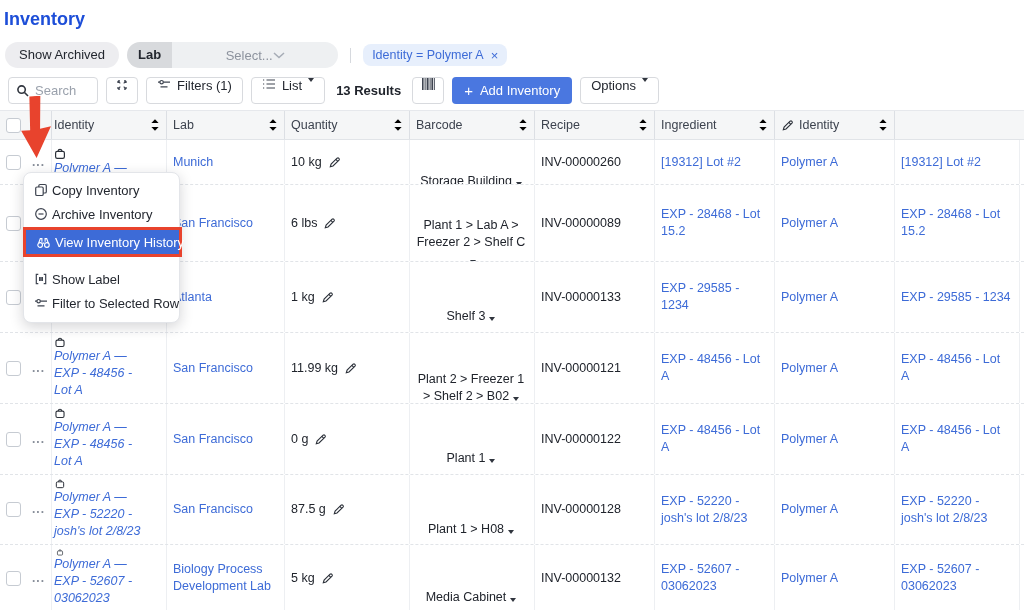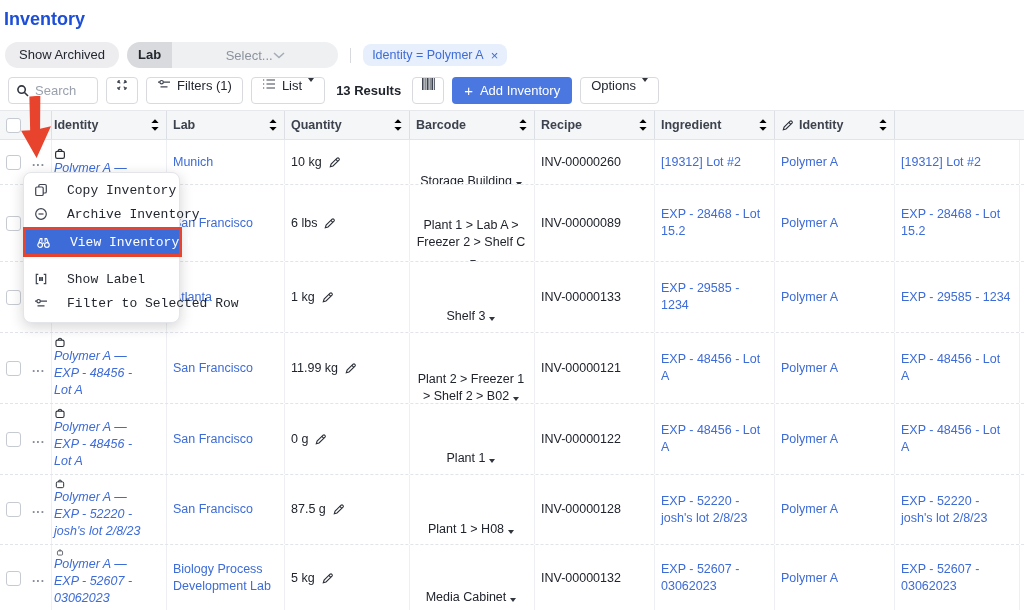--- a/index.html
+++ b/index.html
@@ -34,21 +34,21 @@
   .btn-primary { height:27px; border:none; border-radius:4px; background:#4a77e0; color:#fff; display:inline-flex;
                  align-items:center; gap:7px; padding:0 12px; font-size:13px; cursor:pointer; white-space:nowrap; }
   .btn-primary .plus { font-size:15px; line-height:1; }
   .caret { width:0; height:0; border-left:3.5px solid transparent; border-right:3.5px solid transparent;
            border-top:4.5px solid #30353e; display:inline-block; }
 
   
   .inv-table { position:absolute; top:110px; left:0; width:1024px; }
   .grid-row { display:grid; grid-template-columns:26px 26px 115px 118px 125px 125px 120px 120px 120px 125px 4px; }
   .thead { background:#f5f6f7; height:30px; border-top:1px solid #e6e8ec; border-bottom:1px solid #e1e4e8;
-           font-size:12.5px; font-weight:700; color:#3c424e; }
+           font-size:12.5px; font-weight:400; color:#3c424e; }
   .th { display:flex; align-items:center; justify-content:space-between; height:100%;
         padding:0 6px 0 6px; border-right:1px solid #dcdfe4; cursor:pointer; }
   .th.first { padding-left:2px; }
   .th-label { display:flex; align-items:center; gap:5px; }
   .cb-head, .dots-head { display:flex; align-items:center; justify-content:center; height:100%; }
   .dots-head { border-right:1px solid #dcdfe4; }
   .filler { border:none; }
 
   .tr { border-bottom:1px dashed #e1e4e8; background:#fff; }
   .tr:nth-child(1){ height:45px; } .tr:nth-child(2){ height:77px; } .tr:nth-child(3){ height:71px; }
@@ -66,21 +66,21 @@
   .loc-cell { justify-content:center; text-align:center; }
   .loc-inner { display:inline;margin-top:39px; }
   .loc-cell .caret { margin-left:4px; position:relative; top:1px; cursor:pointer; }
   .qty-cell { gap:6px; }
   .pencil-svg { flex:none; cursor:pointer; }
 
   
   .ctx-menu { position:absolute; left:23px; top:172px; width:157px; background:#fff; z-index:30;
               border:1px solid #e3e5e9; border-radius:8px; box-shadow:0 4px 14px rgba(20,24,33,.18);
               padding:5px 0 7px; font-size:13px; color:#23272f; }
-  .ctx-item { display:flex; align-items:center; gap:19px; height:24px; padding:0 10px; cursor:pointer; white-space:nowrap;font-family:Liberation Mono, monospace; }
+  .ctx-item { display:flex; align-items:center; gap:4px; height:24px; padding:0 10px; cursor:pointer; white-space:nowrap; }
   .ctx-item svg { flex:none; }
   .ctx-gap { height:9px; }
   .hl-wrap { border:3px solid #e8432d; margin:1px -3px 1px -1px; }
   .hl-wrap .ctx-item { background:#3d6bd7; color:#fff; height:24px; }
 
   
   .red-arrow { position:absolute; left:19px; top:96px; z-index:40; transform:rotate(-3deg); }
 </style>
 </head>
 <body>

